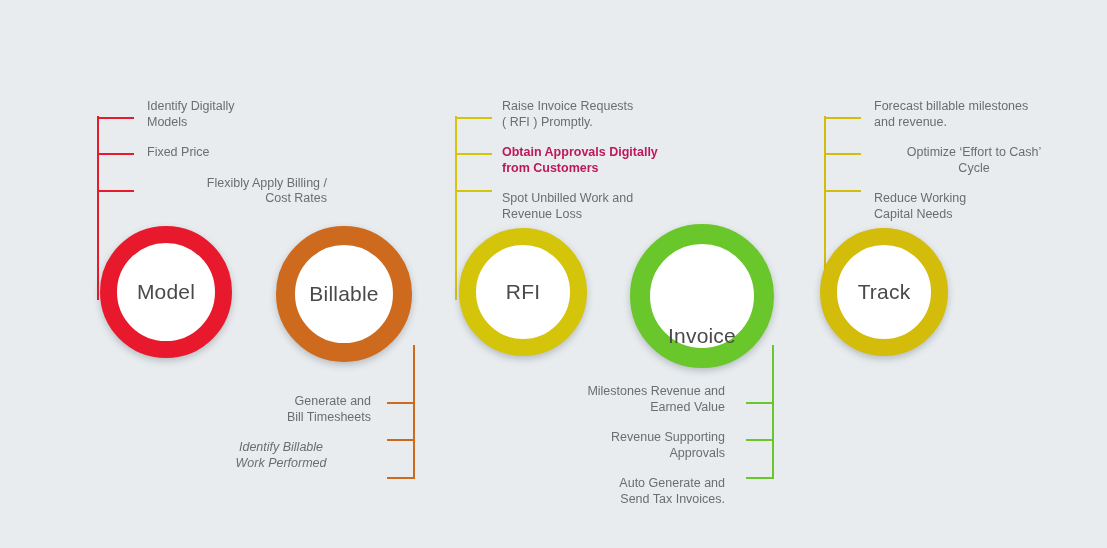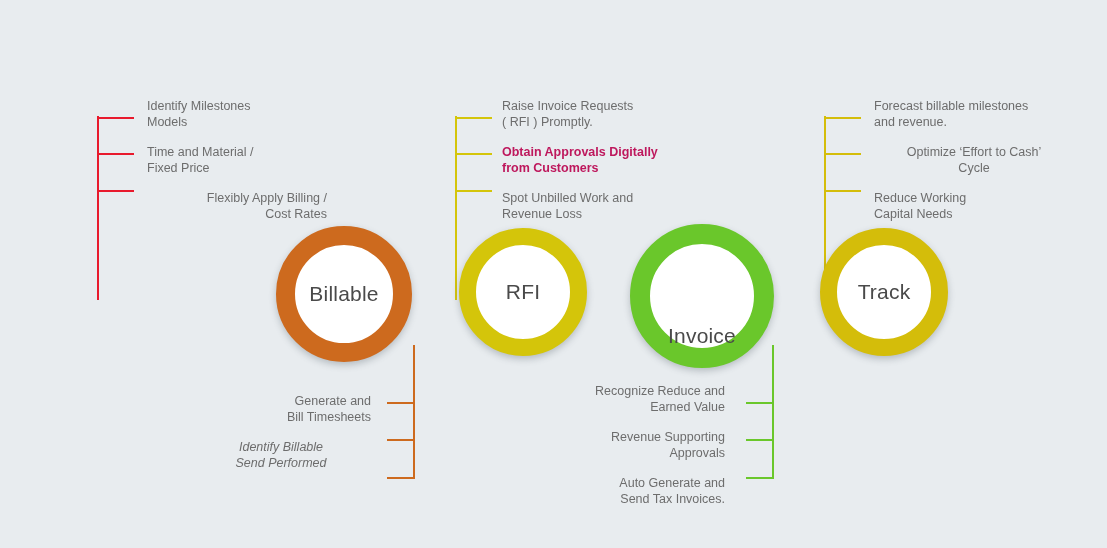--- a/index.html
+++ b/index.html
@@ -66,59 +66,58 @@
       <div class="stub" style="left: 746px; width: 28px; top: 132px; background: rgb(106, 199, 43);"></div>
     </div>
     <div class="conn" style="left: 0px; top: 116px; height: 184px; width: 1107px;">
       <div class="spine" style="left: 824px; background: rgb(212, 189, 10);"></div>
       <div class="stub" style="left: 824px; width: 37px; top: 1px; background: rgb(212, 189, 10);"></div>
       <div class="stub" style="left: 824px; width: 37px; top: 37px; background: rgb(212, 189, 10);"></div>
       <div class="stub" style="left: 824px; width: 37px; top: 74px; background: rgb(212, 189, 10);"></div>
     </div>
     <div class="labels above" style="top: 99px; width: 180px; left: 147px;">
       <div class="item" style="margin-bottom: 15px; text-align: left;">
-        <div>Identify Milestones</div>
+        <div>Identify Digitally</div>
         <div>Models</div>
       </div>
       <div class="item" style="margin-bottom: 15px; text-align: left;">
-        <div>Time and Material /</div>
         <div>Fixed Price</div>
       </div>
       <div class="item" style="margin-bottom: 15px; text-align: right;">
         <div>Flexibly Apply Billing /</div>
         <div>Cost Rates</div>
       </div>
     </div>
     <div class="labels below" style="top: 394px; width: 180px; left: 191px;">
       <div class="item" style="margin-bottom: 15px; text-align: right;">
         <div>Generate and</div>
         <div>Bill Timesheets</div>
       </div>
       <div class="item" style="margin-bottom: 15px; text-align: center; font-style: italic;">
         <div>Identify Billable</div>
-        <div>Send Performed</div>
+        <div>Work Performed</div>
       </div>
     </div>
     <div class="labels above" style="top: 99px; width: 200px; left: 502px;">
       <div class="item" style="margin-bottom: 15px; text-align: left;">
         <div>Raise Invoice Requests</div>
         <div>( RFI ) Promptly.</div>
       </div>
       <div class="item em" style="margin-bottom: 15px; text-align: left;">
         <div>Obtain Approvals Digitally</div>
         <div>from Customers</div>
       </div>
       <div class="item" style="margin-bottom: 15px; text-align: left;">
         <div>Spot Unbilled Work and</div>
         <div>Revenue Loss</div>
       </div>
     </div>
     <div class="labels below" style="top: 384px; width: 200px; left: 525px;">
       <div class="item" style="margin-bottom: 15px; text-align: right;">
-        <div>Recognize Reduce and</div>
+        <div>Milestones Revenue and</div>
         <div>Earned Value</div>
       </div>
       <div class="item" style="margin-bottom: 15px; text-align: right;">
         <div>Revenue Supporting</div>
         <div>Approvals</div>
       </div>
       <div class="item" style="margin-bottom: 15px; text-align: right;">
         <div>Auto Generate and</div>
         <div>Send Tax Invoices.</div>
       </div>
@@ -130,20 +129,23 @@
       </div>
       <div class="item" style="margin-bottom: 15px; text-align: center;">
         <div>Optimize ‘Effort to Cash’</div>
         <div>Cycle</div>
       </div>
       <div class="item" style="margin-bottom: 15px; text-align: left;">
         <div>Reduce Working</div>
         <div>Capital Needs</div>
       </div>
     </div>
+    <div class="node" style="left: 100px; top: 226px; width: 132px; height: 132px; border: 17px solid rgb(232, 25, 44);">
+      <span class="cap">Model</span>
+    </div>
     <div class="node" style="left: 276px; top: 226px; width: 136px; height: 136px; border: 19px solid rgb(205, 106, 30);">
       <span class="cap">Billable</span>
     </div>
     <div class="node" style="left: 459px; top: 228px; width: 128px; height: 128px; border: 17px solid rgb(212, 197, 10);">
       <span class="cap">RFI</span>
     </div>
     <div class="node" style="left: 630px; top: 224px; width: 144px; height: 144px; border: 20px solid rgb(106, 199, 43); align-items: flex-end;">
       <span class="cap">Invoice</span>
     </div>
     <div class="node" style="left: 820px; top: 228px; width: 128px; height: 128px; border: 17px solid rgb(212, 189, 10);">

